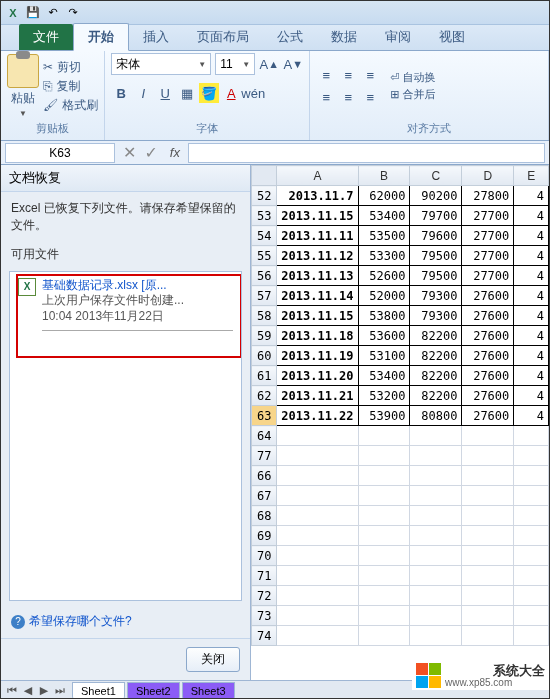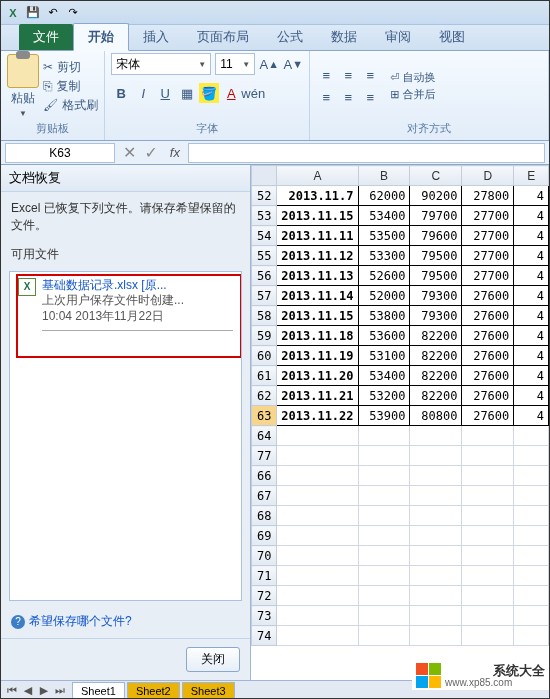--- a/index.html
+++ b/index.html
@@ -70,21 +70,21 @@
   .grid td { border: 1px solid #d0d7e2; height: 20px; padding: 0 4px; text-align: right; font-family: "SimSun", monospace; }
   .grid td.rowhdr { background: linear-gradient(#f5f8fc, #e2e9f2); border: 1px solid #c3ceda; text-align: center; width: 28px; }
   .grid tr.data td:not(.rowhdr) { border: 1px solid #000; }
   .grid td.datecol { text-align: right; font-weight: bold; }
   .grid tr.sel td.rowhdr { background: #f7d58a; margin-left: 24px; }
   
   .sheet-tabs { height: 20px; background: #e2e9f2; display: flex; align-items: center; border-top: 1px solid #9fb6d4; font-size: 11px; }
   .sheet-nav { display: flex; gap: 2px; padding: 0 4px; }
   .sheet-nav span { width: 14px; text-align: center; color: #555; }
   .sheet-tab { padding: 2px 8px; background: #fff; border: 1px solid #9fb6d4; border-bottom: none; border-radius: 0 0 3px 3px; margin: 0 1px; }
-  .sheet-tab.inactive { background: #eab308; }
+  .sheet-tab.inactive { background: #8b5cf6; }
   
   .watermark { position: absolute; right: 0; bottom: 8px; display: flex; align-items: center; gap: 4px; padding: 2px 4px; background: #fff; }
   .wm-squares { display: grid; grid-template-columns: 12px 12px; grid-template-rows: 12px 12px; gap: 1px; }
   .wm-squares div:nth-child(1){background:#f25022;} .wm-squares div:nth-child(2){background:#7fba00;} .wm-squares div:nth-child(3){background:#00a4ef;} .wm-squares div:nth-child(4){background:#ffb900;}
   .wm-text { font-size: 13px; font-weight: bold; color: #333; line-height: 1; margin-left: 48px; }
   .wm-sub { font-size: 10px; color: #666; }
   .caret { font-size: 8px; color: #555; }
 </style>
 </head>
 <body>

